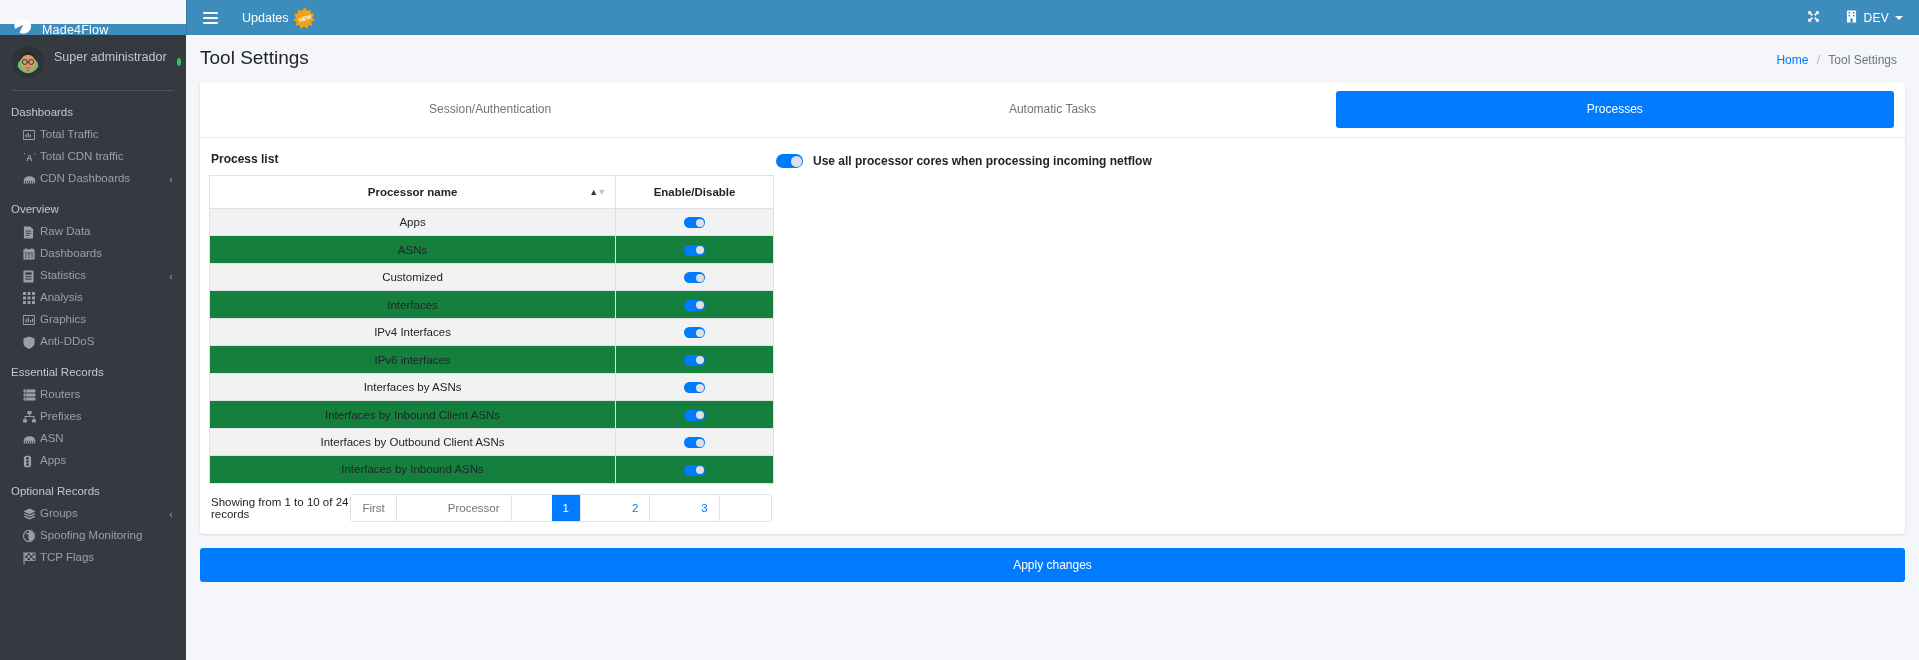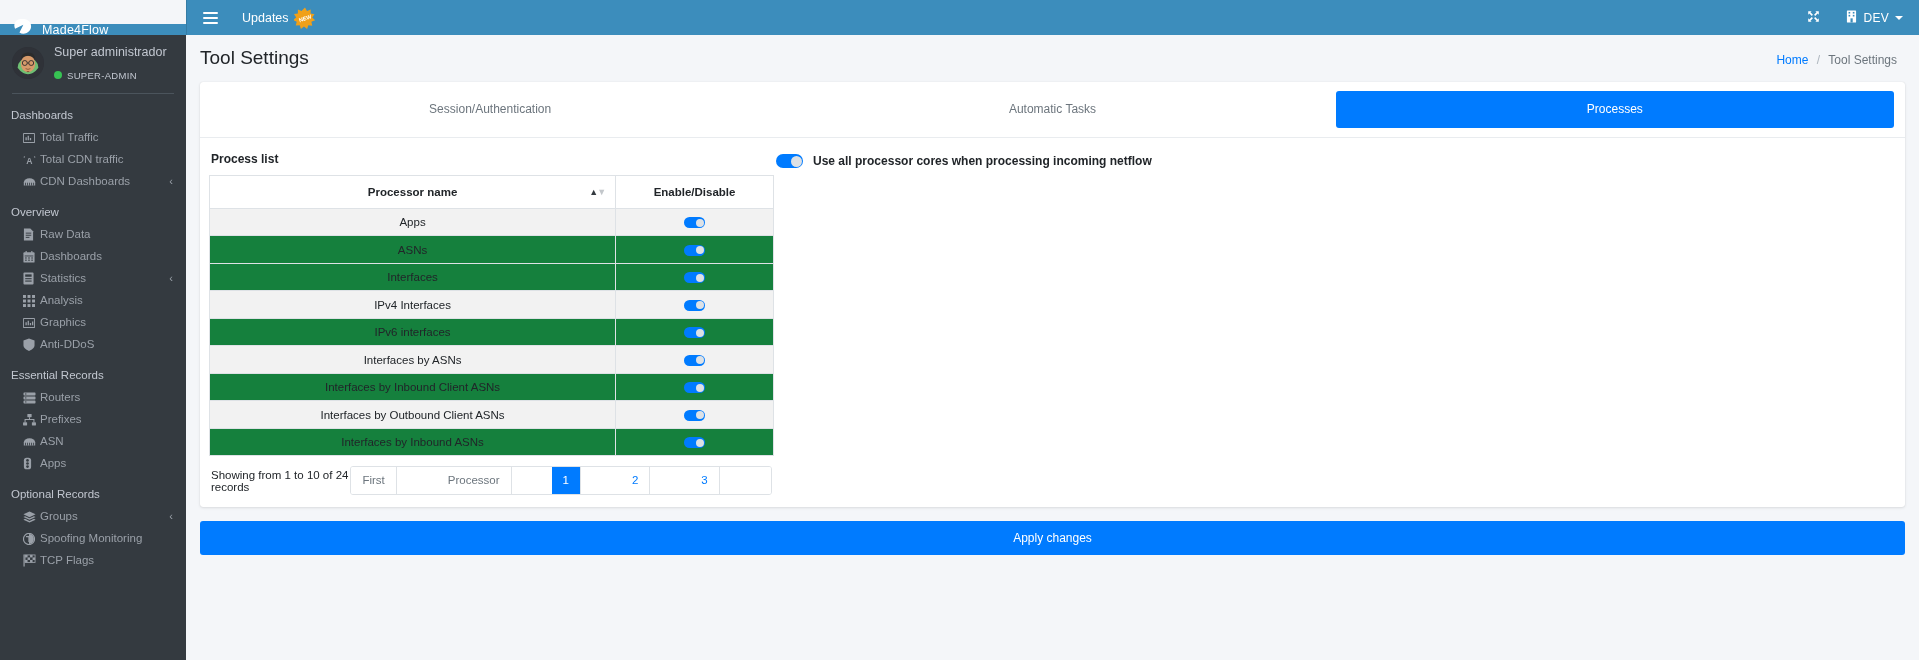--- a/index.html
+++ b/index.html
@@ -52,21 +52,21 @@
     width: 186px; background: #343a40; flex-shrink: 0; height: 625px;
     overflow: hidden;
   }
   .user-panel {
     display: flex; align-items: center; gap: 10px; padding: 11px 10px 12px 12px;
   }
   .avatar {
     width: 32px; height: 32px; border-radius: 50%; flex-shrink: 0;
     overflow: hidden; background: #2f3238;
   }
-  .user-meta { display: flex; flex-direction: column; gap: 10px; }
+  .user-meta { display: flex; flex-direction: row; gap: 10px; }
   .user-name { color: #c2c7d0; font-size: 12.5px; line-height: 1.1; white-space: nowrap; }
   .user-role { display: flex; align-items: center; gap: 5px; }
   .dot-green { width: 8px; height: 8px; border-radius: 50%; background: #37c353; }
   .role-text { color: #c2c7d0; font-size: 9.5px; letter-spacing: .3px; }
   .sb-divider { height: 1px; background: #4b545c; margin: 0 12px 8px 12px; }
 
   .sb-section {
     color: #c2c7d0; font-size: 11.5px; padding: 7px 0 6px 11px; font-weight: 400;
   }
   .sb-item {
@@ -507,20 +507,24 @@
             </thead>
             <tbody id="proc-body">
                 <tr class="odd">
                   <td>Apps</td>
                   <td><span class="toggle lg"></span></td>
                 </tr>
                 <tr class="">
                   <td>ASNs</td>
                   <td><span class="toggle lg"></span></td>
                 </tr>
+                <tr class="odd">
+                  <td>Customized</td>
+                  <td><span class="toggle lg"></span></td>
+                </tr>
                 <tr class="">
                   <td>Interfaces</td>
                   <td><span class="toggle lg"></span></td>
                 </tr>
                 <tr class="odd">
                   <td>IPv4 Interfaces</td>
                   <td><span class="toggle lg"></span></td>
                 </tr>
                 <tr class="">
                   <td>IPv6 interfaces</td>

